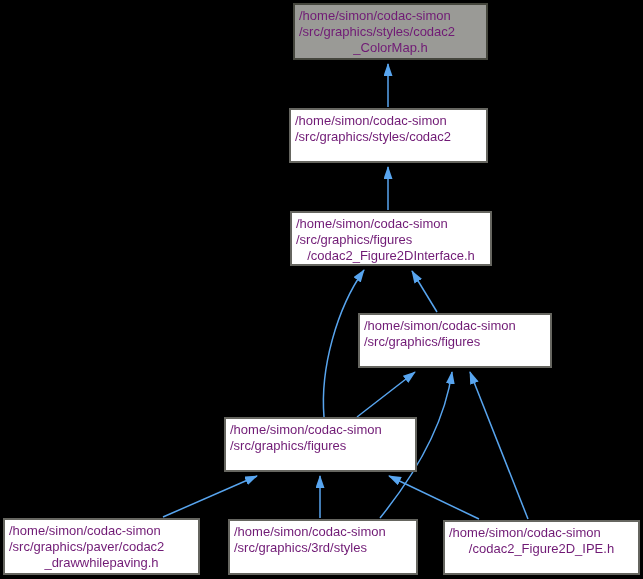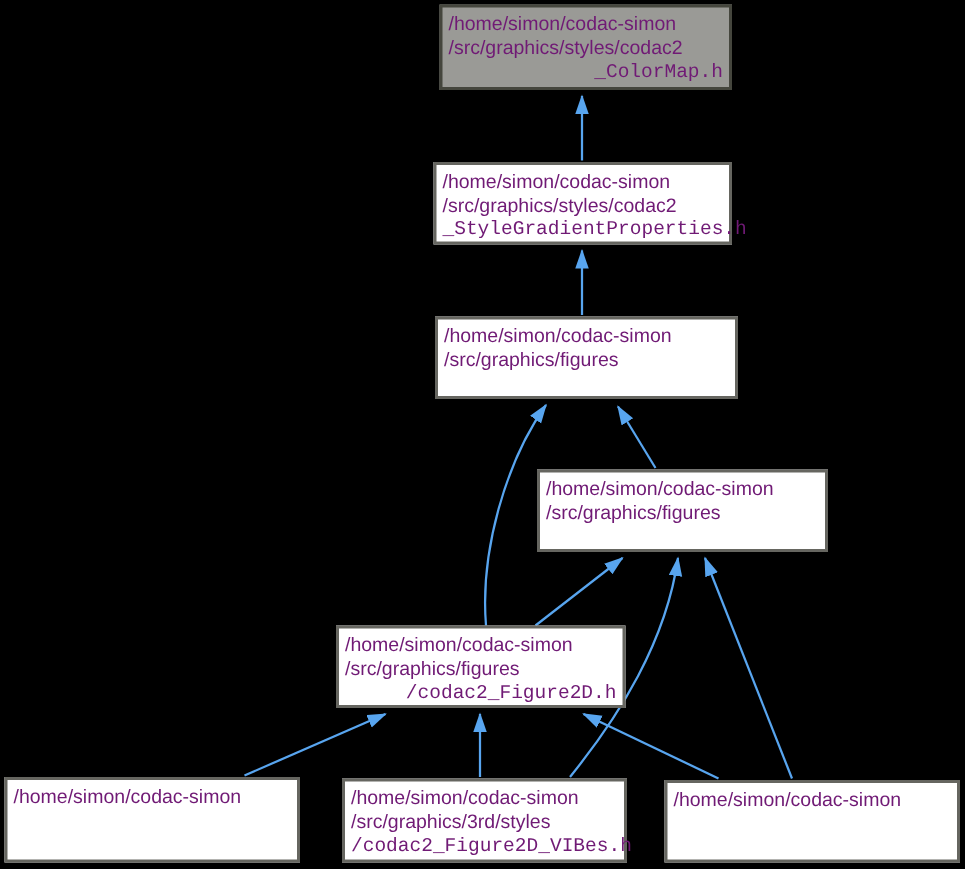--- a/index.html
+++ b/index.html
@@ -34,22 +34,21 @@
   .node.highlighted {
     background: #9a9a96;
     border-color: #45463d;
   }
   .node .ln {
     padding: 0 4px;
     white-space: nowrap;
     text-align: left;
   }
   .node .ln.last {
-    text-align: right;
-    font-family: Liberation Mono, monospace;
+    text-align: center;
   }
 </style>
 </head>
 <body>
 
 <div id="graph">
     <svg id="edge-layer" width="643" height="579" viewBox="0 0 643 579">
       <defs>
         <marker id="arrowhead" markerUnits="userSpaceOnUse" markerWidth="15" markerHeight="11" refX="12" refY="4.5" orient="auto">
           <path d="M0,0 L13,4.5 L0,9 Z" fill="#58a5ef"></path>
@@ -67,39 +66,40 @@
       <path d="M528,519 L470,372" fill="none" stroke="#58a5ef" stroke-width="1.5" marker-end="url(#arrowhead)"></path>
     </svg>
     <div class="node highlighted" style="left: 293px; top: 3px; width: 195px; height: 57px;">
       <div class="ln">/home/simon/codac-simon</div>
       <div class="ln">/src/graphics/styles/codac2</div>
       <div class="ln last">_ColorMap.h</div>
     </div>
     <div class="node" style="left: 289px; top: 108px; width: 199px; height: 55px;">
       <div class="ln">/home/simon/codac-simon</div>
       <div class="ln">/src/graphics/styles/codac2</div>
-      <div class="ln last">_StyleGradientProperties.h</div>
     </div>
     <div class="node" style="left: 290px; top: 211px; width: 202px; height: 55px;">
       <div class="ln">/home/simon/codac-simon</div>
       <div class="ln">/src/graphics/figures</div>
+      <div class="ln last">/codac2_Figure2DInterface.h</div>
     </div>
     <div class="node" style="left: 358px; top: 313px; width: 194px; height: 55px;">
       <div class="ln">/home/simon/codac-simon</div>
       <div class="ln">/src/graphics/figures</div>
     </div>
     <div class="node" style="left: 224px; top: 417px; width: 193px; height: 55px;">
       <div class="ln">/home/simon/codac-simon</div>
       <div class="ln">/src/graphics/figures</div>
-      <div class="ln last">/codac2_Figure2D.h</div>
     </div>
     <div class="node" style="left: 3px; top: 518px; width: 197px; height: 57px;">
       <div class="ln">/home/simon/codac-simon</div>
+      <div class="ln">/src/graphics/paver/codac2</div>
+      <div class="ln last">_drawwhilepaving.h</div>
     </div>
     <div class="node" style="left: 228px; top: 519px; width: 190px; height: 56px;">
       <div class="ln">/home/simon/codac-simon</div>
       <div class="ln">/src/graphics/3rd/styles</div>
-      <div class="ln last">/codac2_Figure2D_VIBes.h</div>
     </div>
     <div class="node" style="left: 443px; top: 520px; width: 197px; height: 55px;">
       <div class="ln">/home/simon/codac-simon</div>
+      <div class="ln last">/codac2_Figure2D_IPE.h</div>
     </div>
   </div>
 
 </body></html>

